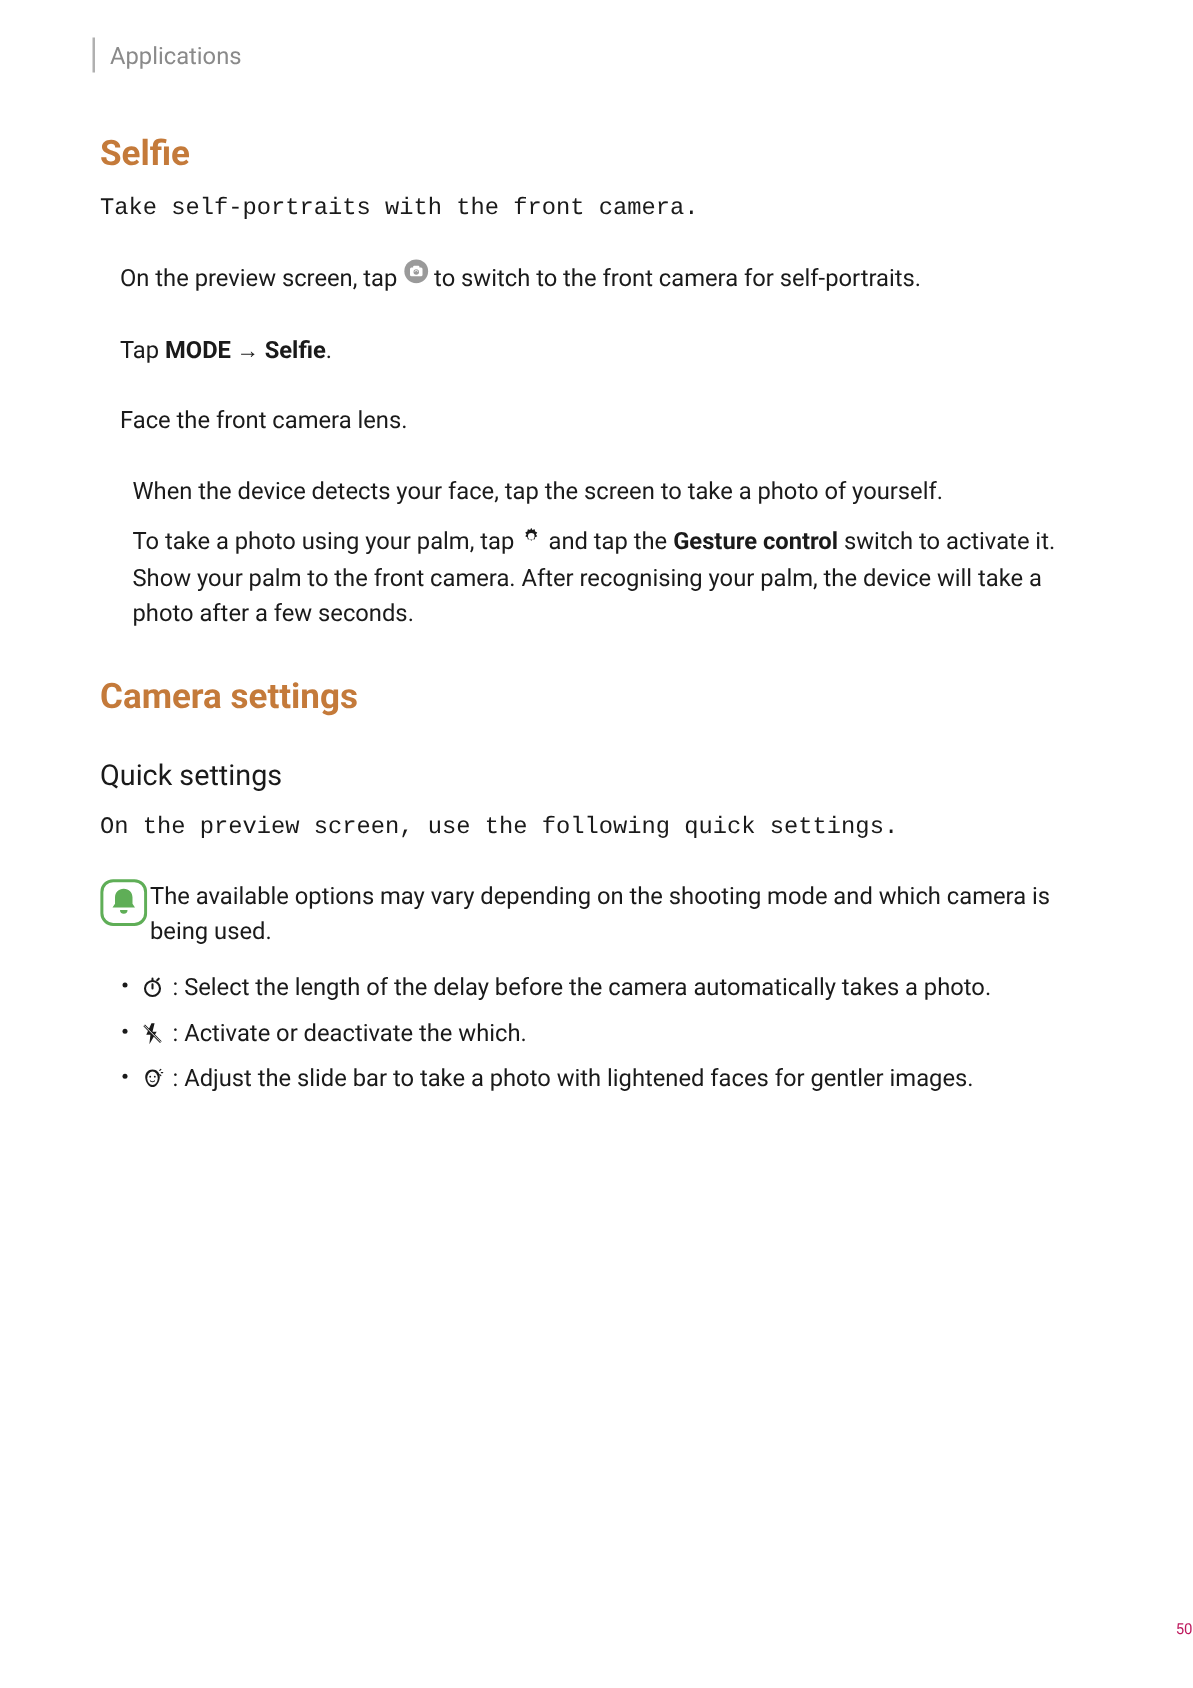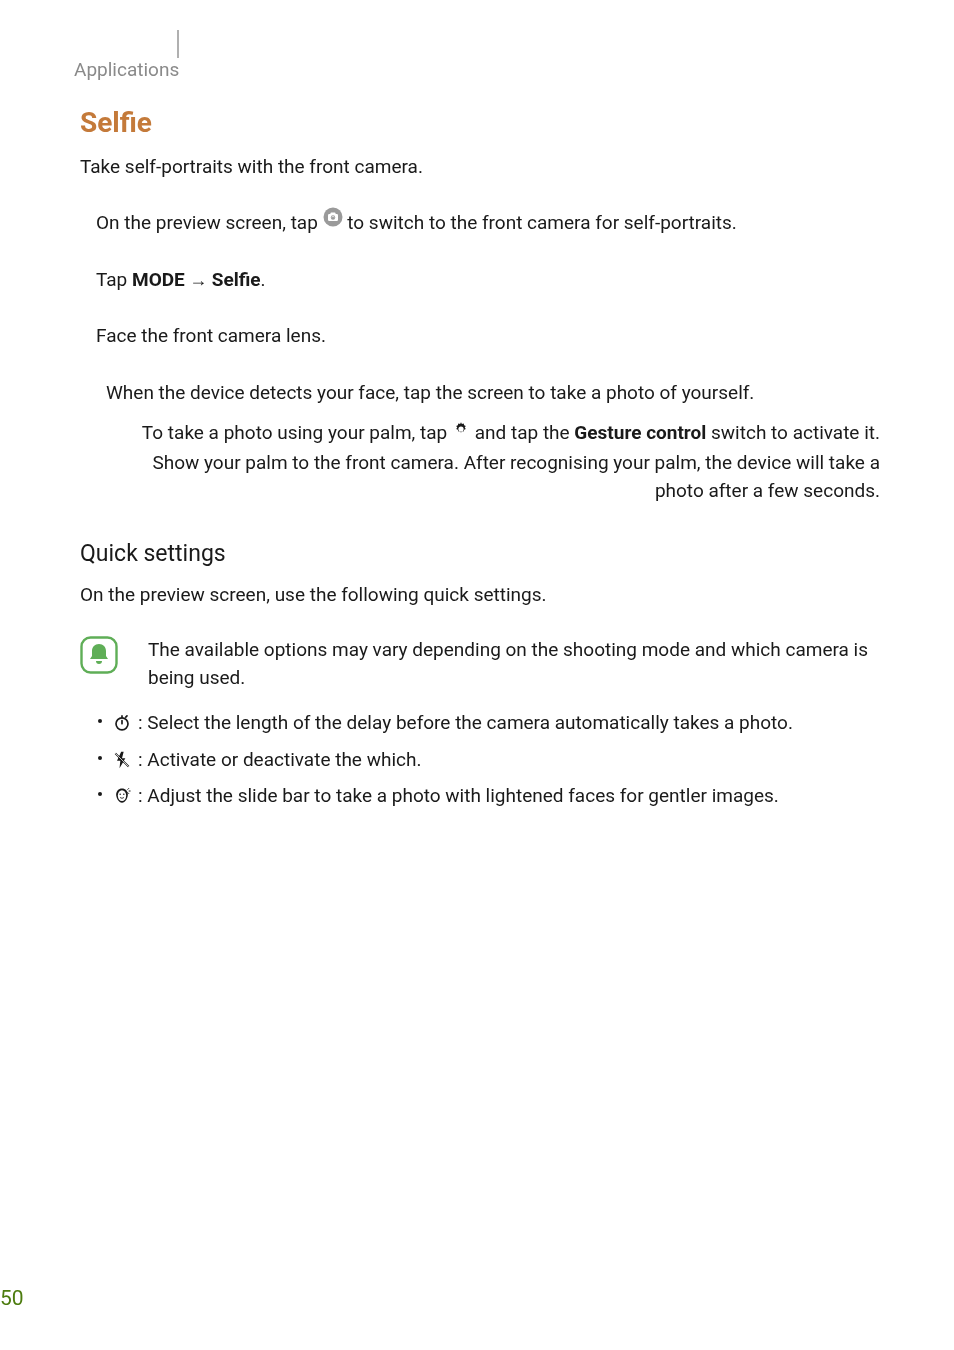--- a/index.html
+++ b/index.html
@@ -10,22 +10,22 @@
     font-family: -apple-system, BlinkMacSystemFont, "Segoe UI", Roboto, Arial, sans-serif;
     color: #1a1a1a;
     position: relative;
     background: #fff;
   }
   .header-bar {
     position: absolute;
     left: 74px;
     top: 30px;
     display: flex;
-    align-items: flex-end;
-    flex-direction: column;
+    align-items: center;
+    gap: 12px;
   }
   .header-rule {
     width: 2px;
     height: 28px;
     background: #b0b0b0;
   }
   .header-text {
     color: #8a8a8a;
     font-size: 19px;
   }
@@ -38,55 +38,55 @@
   .h2 {
     color: #c47a3a;
     font-size: 28px;
     font-weight: 700;
     margin: 8px 0 14px 0;
   }
   .intro {
     font-size: 19px;
     margin: 0 0 28px 0;
     line-height: 1.45;
+    font-family: Liberation Mono, monospace;
   }
   .step {
     font-size: 19px;
     margin: 0 0 28px 16px;
     line-height: 1.5;
   }
   .step-block {
     font-size: 19px;
     margin: 12px 0 12px 26px;
     line-height: 1.5;
   }
   .followup {
     font-size: 19px;
     margin: 0 0 34px 26px;
     line-height: 1.5;
-    text-align: right;
   }
   .bold { font-weight: 700; }
   .arrow { font-size: 18px; }
   .inline-icon {
     display: inline-block;
     vertical-align: middle;
     position: relative;
     top: -2px;
   }
   .h3 {
     color: #1a1a1a;
     font-size: 23px;
     font-weight: 400;
     margin: 34px 0 14px 0;
   }
   .note-row {
     display: flex;
     align-items: flex-start;
-    gap: 30px;
+    gap: 2px;
     margin: 14px 0 18px 0;
   }
   .note-text {
     font-size: 19px;
     line-height: 1.45;
     flex: 1;
   }
   .bullets {
     list-style: none;
     padding: 0;
@@ -116,23 +116,23 @@
     height: 20px;
     display: flex;
     align-items: center;
     justify-content: center;
   }
   .page-number {
     position: absolute;
     bottom: 40px;
     left: 0;
     width: 100%;
-    text-align: left;
-    color: #4d7c0f;
-    font-size: 21px;
+    text-align: right;
+    color: #be185d;
+    font-size: 12px;
   }
 </style>
 </head>
 <body>
 
 <div class="header-bar">
   <div class="header-rule"></div>
   <div class="header-text">Applications</div>
 </div>
 
@@ -168,20 +168,21 @@
     <span>To take a photo using your palm, tap </span>
     <span class="inline-icon">
       <svg width="18" height="18" viewBox="0 0 24 24">
         <path fill="#1a1a1a" d="M12 8.5A3.5 3.5 0 1 0 12 15.5 3.5 3.5 0 1 0 12 8.5Z M12 3l1.2 2.2 2.4-.6.6 2.4L18.4 8l-1.4 2 1.4 2-2.2 1-0.6 2.4-2.4-.6L12 17l-1.2-2.2-2.4.6-.6-2.4L5.6 12l1.4-2-1.4-2 2.2-1 .6-2.4 2.4.6L12 3Z" fill-rule="evenodd"></path>
         <circle cx="12" cy="12" r="2.2" fill="#fff"></circle>
       </svg>
     </span>
     <span> and tap the </span><span class="bold">Gesture control</span><span> switch to activate it. Show your palm to the front camera. After recognising your palm, the device will take a photo after a few seconds.</span>
   </p>
 
+  <div class="h2">Camera settings</div>
 
   <div class="h3">Quick settings</div>
 
   <p class="intro">On the preview screen, use the following quick settings.</p>
 
   <div class="note-row">
     <span>
       <svg width="38" height="38" viewBox="0 0 38 38">
         <rect x="1.5" y="1.5" width="35" height="35" rx="9" fill="none" stroke="#5fae57" stroke-width="2.4"></rect>
         <path fill="#5fae57" d="M19 8c-4.2 0-7 3-7 7v5l-2 3h18l-2-3v-5c0-4-2.8-7-7-7z"></path>

